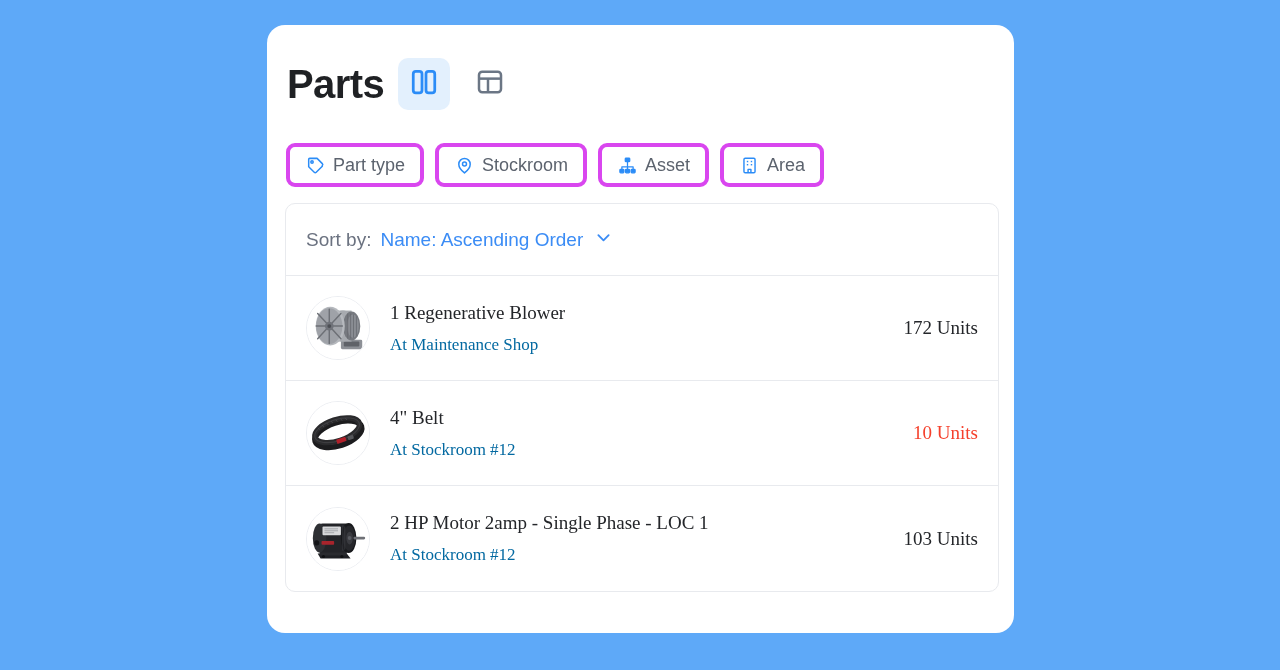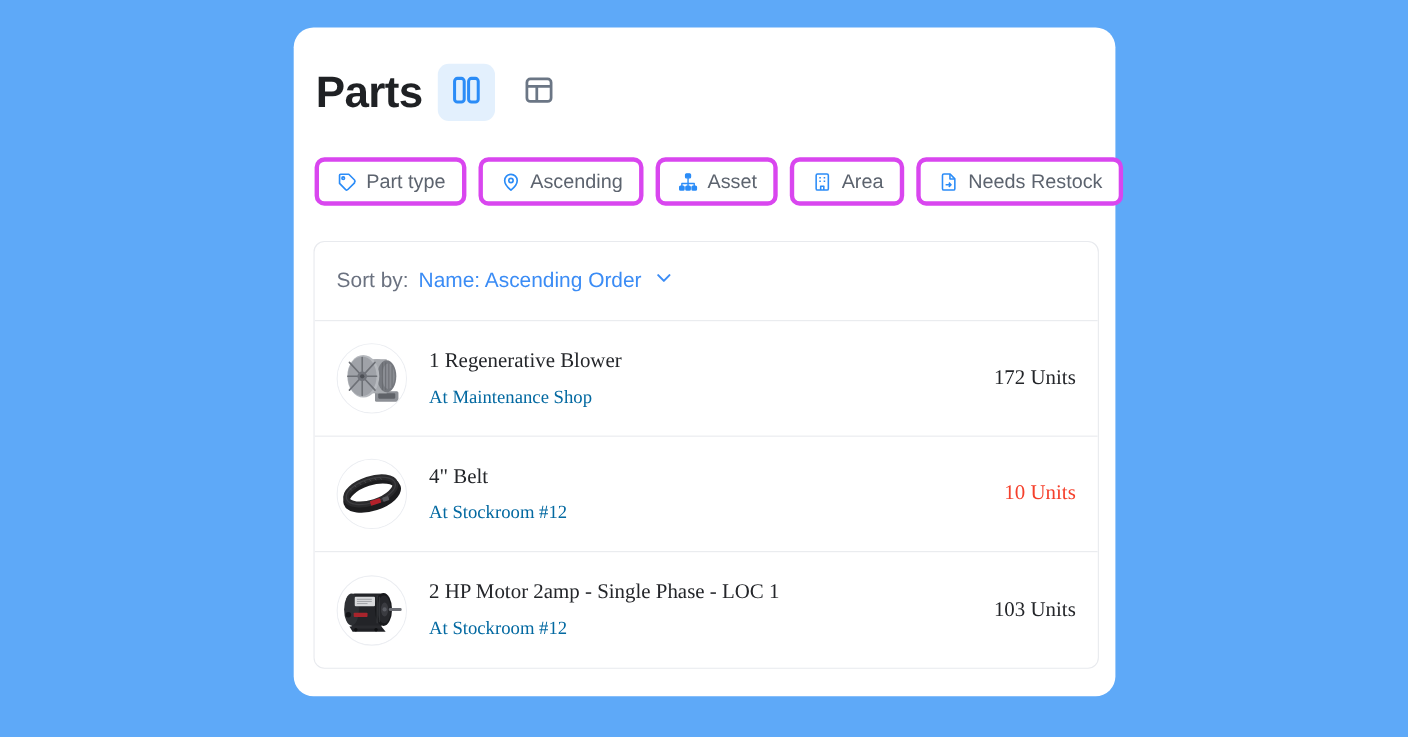--- a/index.html
+++ b/index.html
@@ -93,21 +93,21 @@
     display: inline-flex;
     align-items: center;
     justify-content: center;
     width: 20px;
     height: 20px;
     flex: 0 0 20px;
   }
 
   
   .list-panel {
-    margin: 32px 0 0 18px;
+    margin: 16px 0 0 18px;
     width: 714px;
     border: 1px solid #e8eaee;
     border-radius: 10px;
     overflow: hidden;
     background: #fff;
   }
 
   .sortbar {
     display: flex;
     align-items: center;
@@ -226,21 +226,21 @@
         <span class="chip-label">Part type</span>
       </div>
 
       <div class="chip">
         <span class="chip-icon">
           <svg width="19" height="19" viewBox="0 0 24 24" fill="none" stroke="#2b8cf7" stroke-width="1.9" stroke-linejoin="round">
             <path d="M19.2 10.3c0 5.4-7.2 11-7.2 11s-7.2-5.6-7.2-11a7.2 7.2 0 0 1 14.4 0z"></path>
             <circle cx="12" cy="10.2" r="2.5"></circle>
           </svg>
         </span>
-        <span class="chip-label">Ascending</span>
+        <span class="chip-label">Stockroom</span>
       </div>
 
       <div class="chip">
         <span class="chip-icon">
           <svg width="19" height="19" viewBox="0 0 24 24" fill="#2b8cf7" stroke="#2b8cf7" stroke-width="1.6" stroke-linejoin="round">
             <rect x="9.2" y="2.6" width="5.6" height="4.6" rx="1"></rect>
             <rect x="2.4" y="16.8" width="5" height="4.4" rx="1"></rect>
             <rect x="9.5" y="16.8" width="5" height="4.4" rx="1"></rect>
             <rect x="16.6" y="16.8" width="5" height="4.4" rx="1"></rect>
             <path d="M12 7.2v4.4M4.9 16.8v-3.1h14.2v3.1M12 11.6v5.2" fill="none"></path>
@@ -256,30 +256,20 @@
             <line x1="8.6" y1="7" x2="10.4" y2="7"></line>
             <line x1="13.6" y1="7" x2="15.4" y2="7"></line>
             <line x1="8.6" y1="11" x2="10.4" y2="11"></line>
             <line x1="13.6" y1="11" x2="15.4" y2="11"></line>
             <path d="M10.2 21.2v-4.3h3.6v4.3"></path>
           </svg>
         </span>
         <span class="chip-label">Area</span>
       </div>
 
-      <div class="chip">
-        <span class="chip-icon">
-          <svg width="19" height="19" viewBox="0 0 24 24" fill="none" stroke="#2b8cf7" stroke-width="1.8" stroke-linejoin="round">
-            <path d="M13.6 2.8H6.4a1.6 1.6 0 0 0-1.6 1.6v15.2a1.6 1.6 0 0 0 1.6 1.6h11a1.6 1.6 0 0 0 1.6-1.6V8.4z"></path>
-            <path d="M13.4 2.8v5.6h5.6"></path>
-            <path d="M8.4 15.1h6.2M12.1 12.6l2.5 2.5-2.5 2.5"></path>
-          </svg>
-        </span>
-        <span class="chip-label">Needs Restock</span>
-      </div>
 
     </div>
 
     <div class="list-panel">
 
       <div class="sortbar">
         <span class="sort-label">Sort by:</span>
         <span class="sort-value">
           <span>Name: Ascending Order</span>
           <span>

